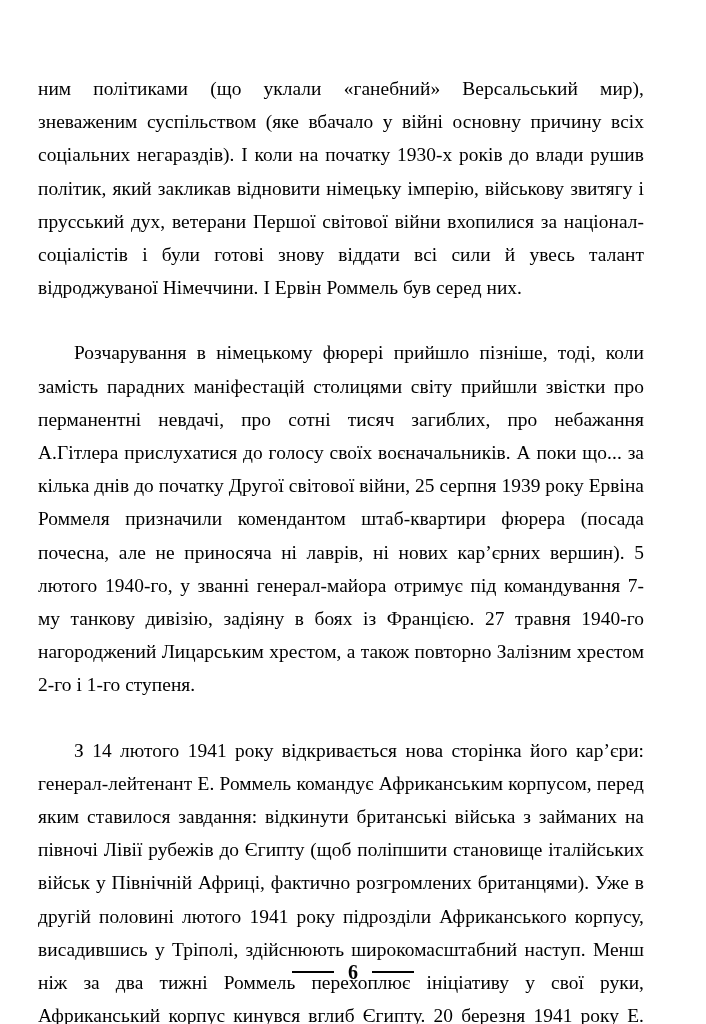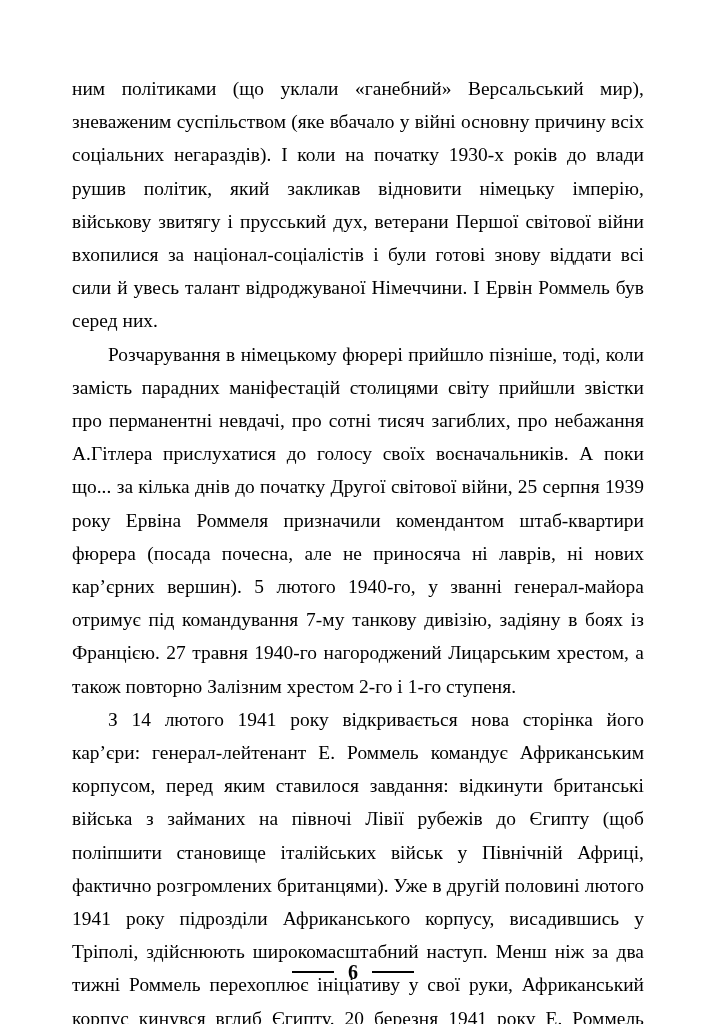--- a/index.html
+++ b/index.html
@@ -12,35 +12,36 @@
     background: #ffffff;
     font-family: "Liberation Serif", "DejaVu Serif", serif;
     color: #000000;
     overflow: hidden;
   }
   .page {
     position: relative;
     width: 706px;
     height: 1024px;
     box-sizing: border-box;
-    padding: 72px 62px 0 72px;
+    padding: 72px 62px 0 38px;
   }
   .body-text {
     font-size: 19.4px;
     line-height: 33.2px;
     text-align: justify;
     text-justify: inter-word;
     hyphens: manual;
     letter-spacing: 0.05px;
   }
   .body-text p {
     margin: 0;
   }
   .body-text p.indent {
     text-indent: 36px;
+    margin-top: 32px;
   }
   .footer {
     position: absolute;
     left: 0;
     right: 0;
     bottom: 42px;
     display: flex;
     align-items: center;
     justify-content: center;
     gap: 14px;

